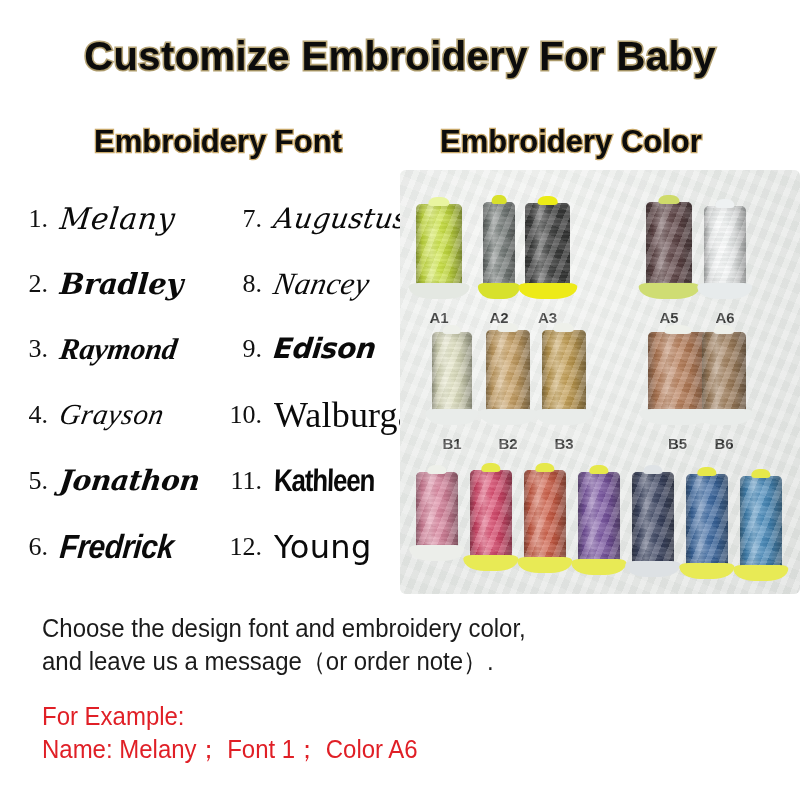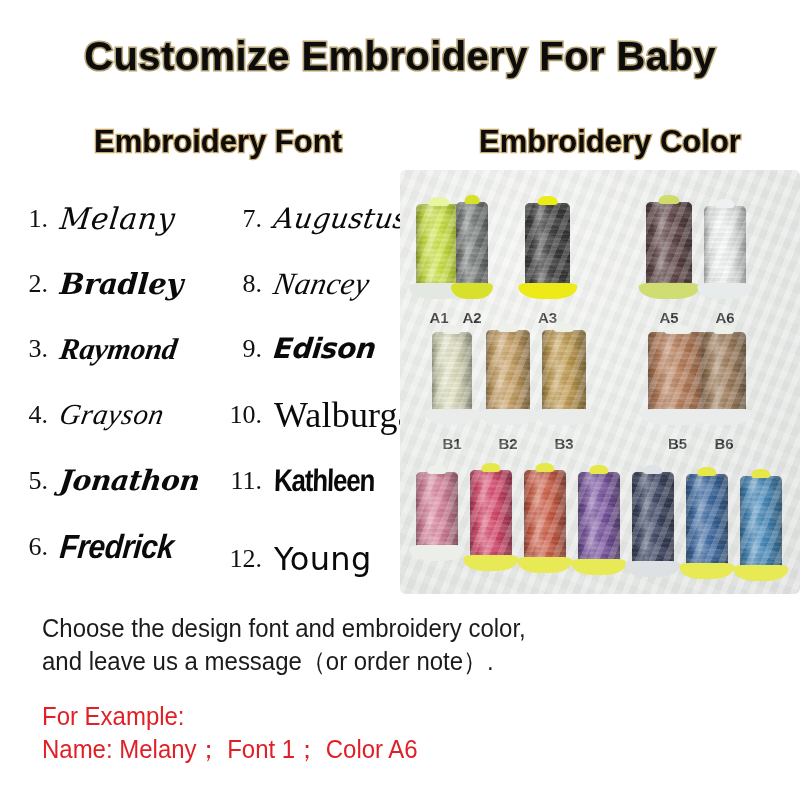--- a/index.html
+++ b/index.html
@@ -38,21 +38,21 @@
     position: absolute;
     font-family: "Liberation Sans", sans-serif;
     font-weight: bold;
     font-size: 31px;
     color: #0c0c0c;
     -webkit-text-stroke: 2.6px #c9a96b;
     paint-order: stroke fill;
     white-space: nowrap;
   }
   #font-heading  { top: 124px; left: 48px;  width: 340px; text-align: center; }
-  #color-heading { top: 124px; left: 440px; width: 340px; text-align: center; }
+  #color-heading { top: 124px; left: 440px; width: 340px; text-align: left; }
 
   
   #font-list {
     position: absolute;
     top: 186px;
     left: 0;
     width: 400px;
     height: 392px;
   }
   .font-col { position: absolute; top: 0; height: 392px; }
@@ -262,37 +262,37 @@
       <span class="font-sample fs-9">Edison</span>
     </div>
     <div class="font-row" style="top:196px">
       <span class="font-num">10.</span>
       <span class="font-sample fs-10">Walburga</span>
     </div>
     <div class="font-row" style="top:262px">
       <span class="font-num">11.</span>
       <span class="font-sample fs-11">Kathleen</span>
     </div>
-    <div class="font-row" style="top:340px">
+    <div class="font-row" style="top:328px">
       <span class="font-num">12.</span>
       <span class="font-sample fs-12">Young</span>
     </div>
   </div>
 </div>
 
 <div id="thread-photo">
 
   <div class="spool-row" id="spool-row-A">
     <div class="spool" style="left:16px;  width:46px;">
       <div class="cap" style="background-color: rgb(233, 245, 160);"></div>
       <div class="cone" style="height: 84px; background-color: rgb(195, 224, 22);"></div>
       <div class="base" style="background-color: rgb(228, 232, 226);"></div>
       <div class="label">A1</div>
     </div>
-    <div class="spool" style="left:56px;  width:32px;">
+    <div class="spool" style="left:83px;  width:32px;">
       <div class="cap" style="background-color: rgb(216, 224, 42);"></div>
       <div class="cone" style="height: 86px; background-color: rgb(94, 101, 99);"></div>
       <div class="base" style="background-color: rgb(215, 225, 44);"></div>
       <div class="label">A2</div>
     </div>
     <div class="spool" style="left:125px; width:45px;">
       <div class="cap" style="background-color: rgb(236, 236, 22);"></div>
       <div class="cone" style="height: 85px; background-color: rgb(21, 21, 21);"></div>
       <div class="base" style="background-color: rgb(237, 234, 24);"></div>
       <div class="label">A3</div>

